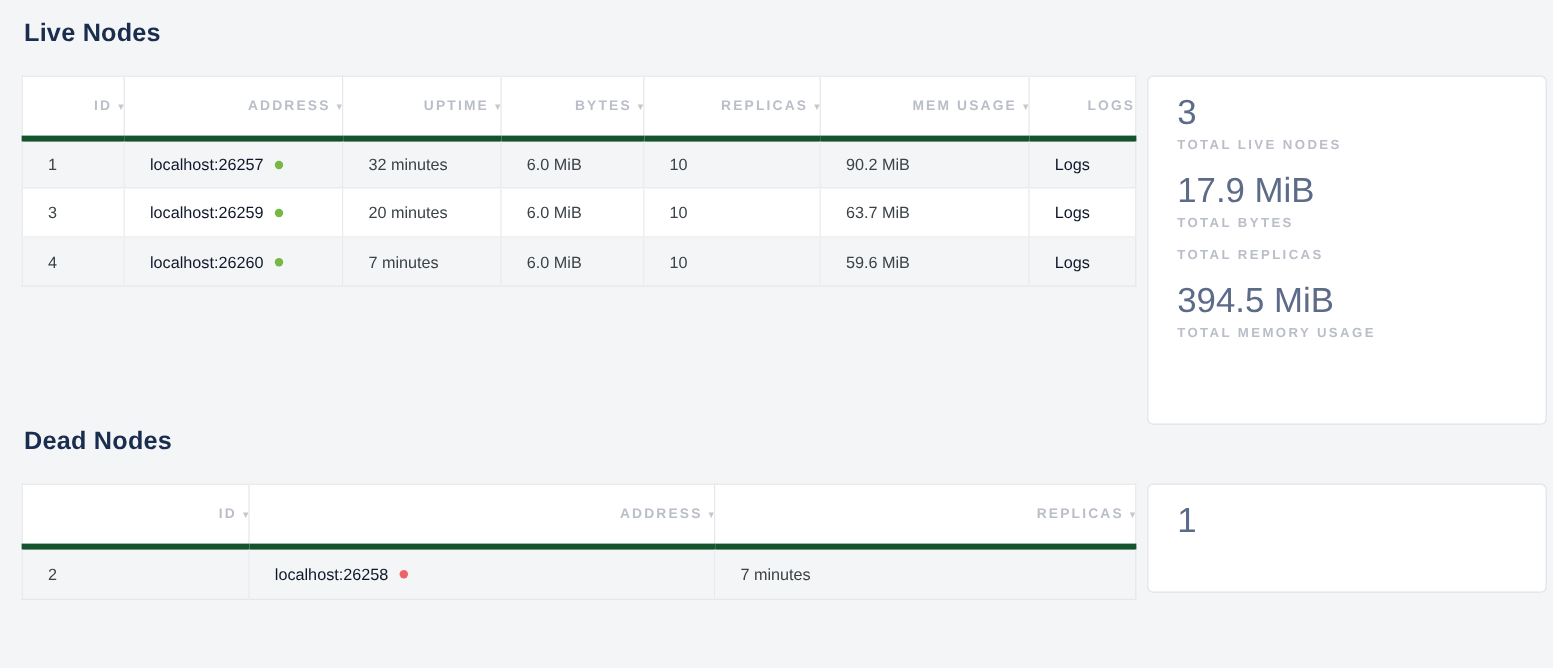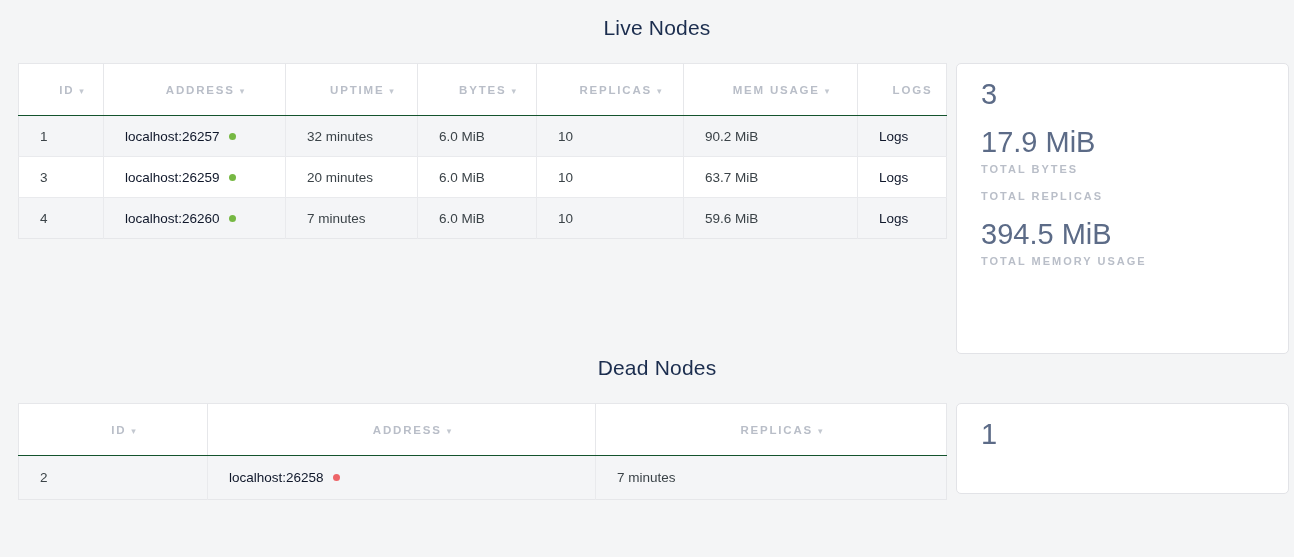--- a/index.html
+++ b/index.html
@@ -7,43 +7,43 @@
   body {
     width: 1294px; height: 557px; overflow: hidden;
     background: #f4f5f6;
     font-family: "Liberation Sans", "DejaVu Sans", sans-serif;
     -webkit-font-smoothing: antialiased;
   }
   .page { width: 1294px; height: 557px; padding-top: 14px; }
 
   h2.section-title {
     margin: 0 0 21px 20px;
-    font-size: 21px; font-weight: 400; color: #1b2d4e;
-    line-height: 28px; letter-spacing: 0.2px; text-align: center;
+    font-size: 21px; font-weight: 700; color: #1b2d4e;
+    line-height: 28px; letter-spacing: 0.2px;
   }
 
   .section-body { display: flex; align-items: flex-start; margin-left: 18px; }
 
   
   table.nodes {
     width: 928px; table-layout: fixed;
     border-collapse: collapse;
     background: #ffffff;
     border: 1px solid #e6e7ea;
   }
   table.nodes th {
     height: 52px;
     padding: 0 0 0 21px;
-    text-align: center; vertical-align: middle;
+    text-align: right; vertical-align: middle;
     font-size: 11.5px; font-weight: 600;
     letter-spacing: 1.8px;
     color: #b9bec8;
     background: #ffffff;
     border-left: 1px solid #e6e7ea;
-    border-bottom: 1px solid #14532d;
+    border-bottom: 5px solid #14532d;
     white-space: nowrap;
   }
   table.nodes th:first-child { border-left: none; }
   table.nodes td {
     height: 41px;
     padding: 0 0 0 21px;
     vertical-align: middle;
     font-size: 13.5px; color: #3b4348;
     border-left: 1px solid #e9eaed;
     border-top: 1px solid #e9eaed;
@@ -145,20 +145,21 @@
             <td>10</td>
             <td>59.6 MiB</td>
             <td><a href="#" class="link">Logs</a></td>
           </tr>
         </tbody>
       </table>
 
       <div class="card card-live">
         <div class="stat">
           <div class="stat-value">3</div>
+          <div class="stat-label">TOTAL LIVE NODES</div>
         </div>
         <div class="stat">
           <div class="stat-value">17.9 MiB</div>
           <div class="stat-label">TOTAL BYTES</div>
         </div>
         <div class="stat">
           <div class="stat-label">TOTAL REPLICAS</div>
         </div>
         <div class="stat">
           <div class="stat-value">394.5 MiB</div>

